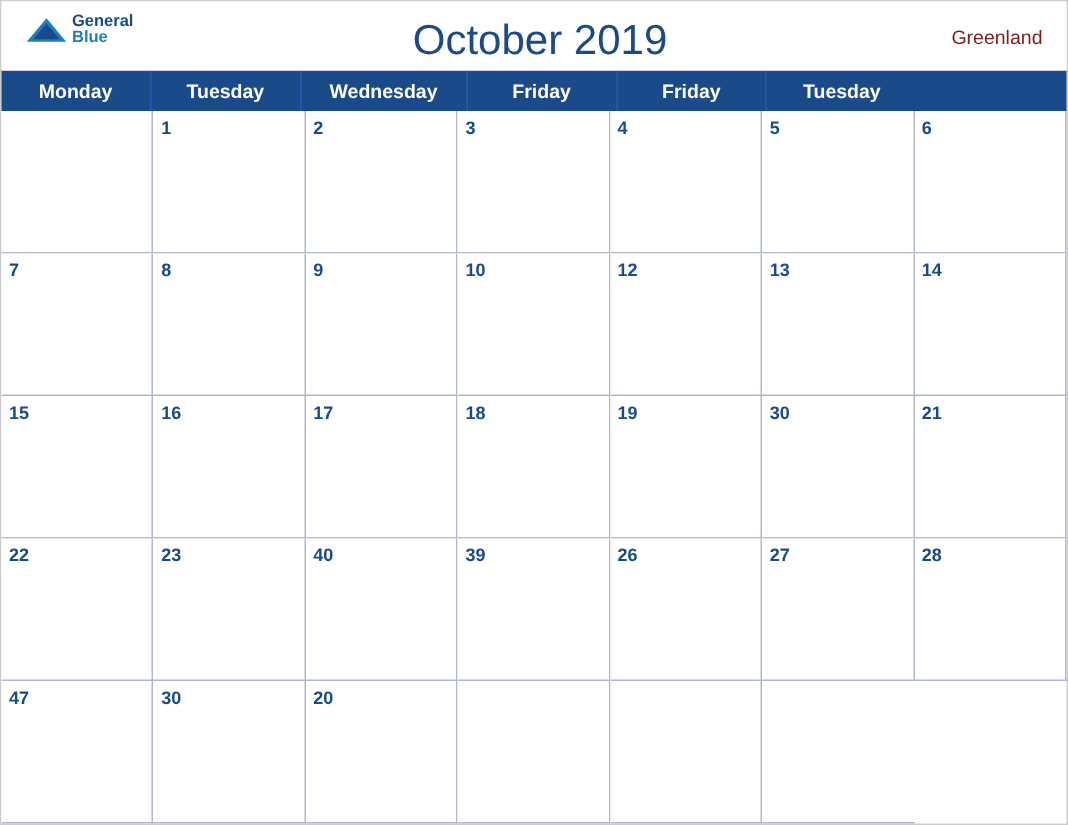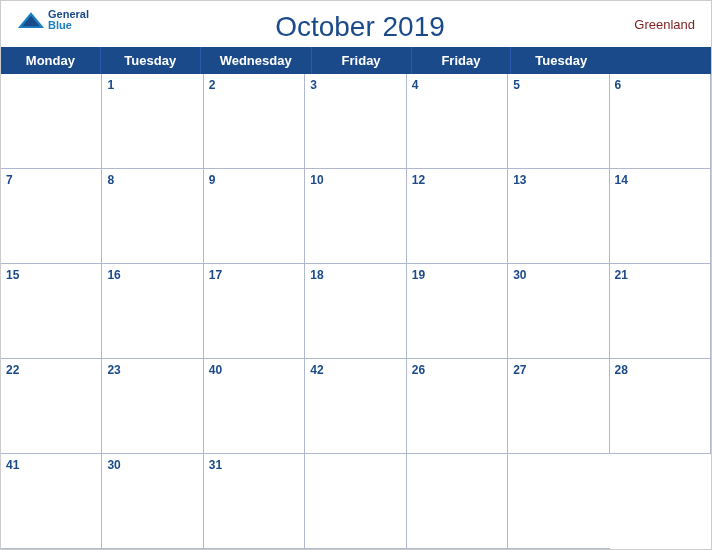--- a/index.html
+++ b/index.html
@@ -208,37 +208,37 @@
       <div class="day-cell row-even">
         <span class="day-number">22</span>
       </div>
       <div class="day-cell row-even">
         <span class="day-number">23</span>
       </div>
       <div class="day-cell row-even">
         <span class="day-number">40</span>
       </div>
       <div class="day-cell row-even">
-        <span class="day-number">42</span>
+        <span class="day-number">39</span>
       </div>
       <div class="day-cell row-even">
         <span class="day-number">26</span>
       </div>
       <div class="day-cell row-even">
         <span class="day-number">27</span>
       </div>
       <div class="day-cell row-odd">
         <span class="day-number">28</span>
       </div>
       <div class="day-cell row-odd">
-        <span class="day-number">41</span>
+        <span class="day-number">47</span>
       </div>
       <div class="day-cell row-odd">
         <span class="day-number">30</span>
       </div>
       <div class="day-cell row-odd">
-        <span class="day-number">31</span>
+        <span class="day-number">20</span>
       </div>
       <div class="day-cell row-odd"></div>
       <div class="day-cell row-odd"></div>
       <div class="day-cell row-odd"></div>
     </div>
 </div>
 
 </body></html>

